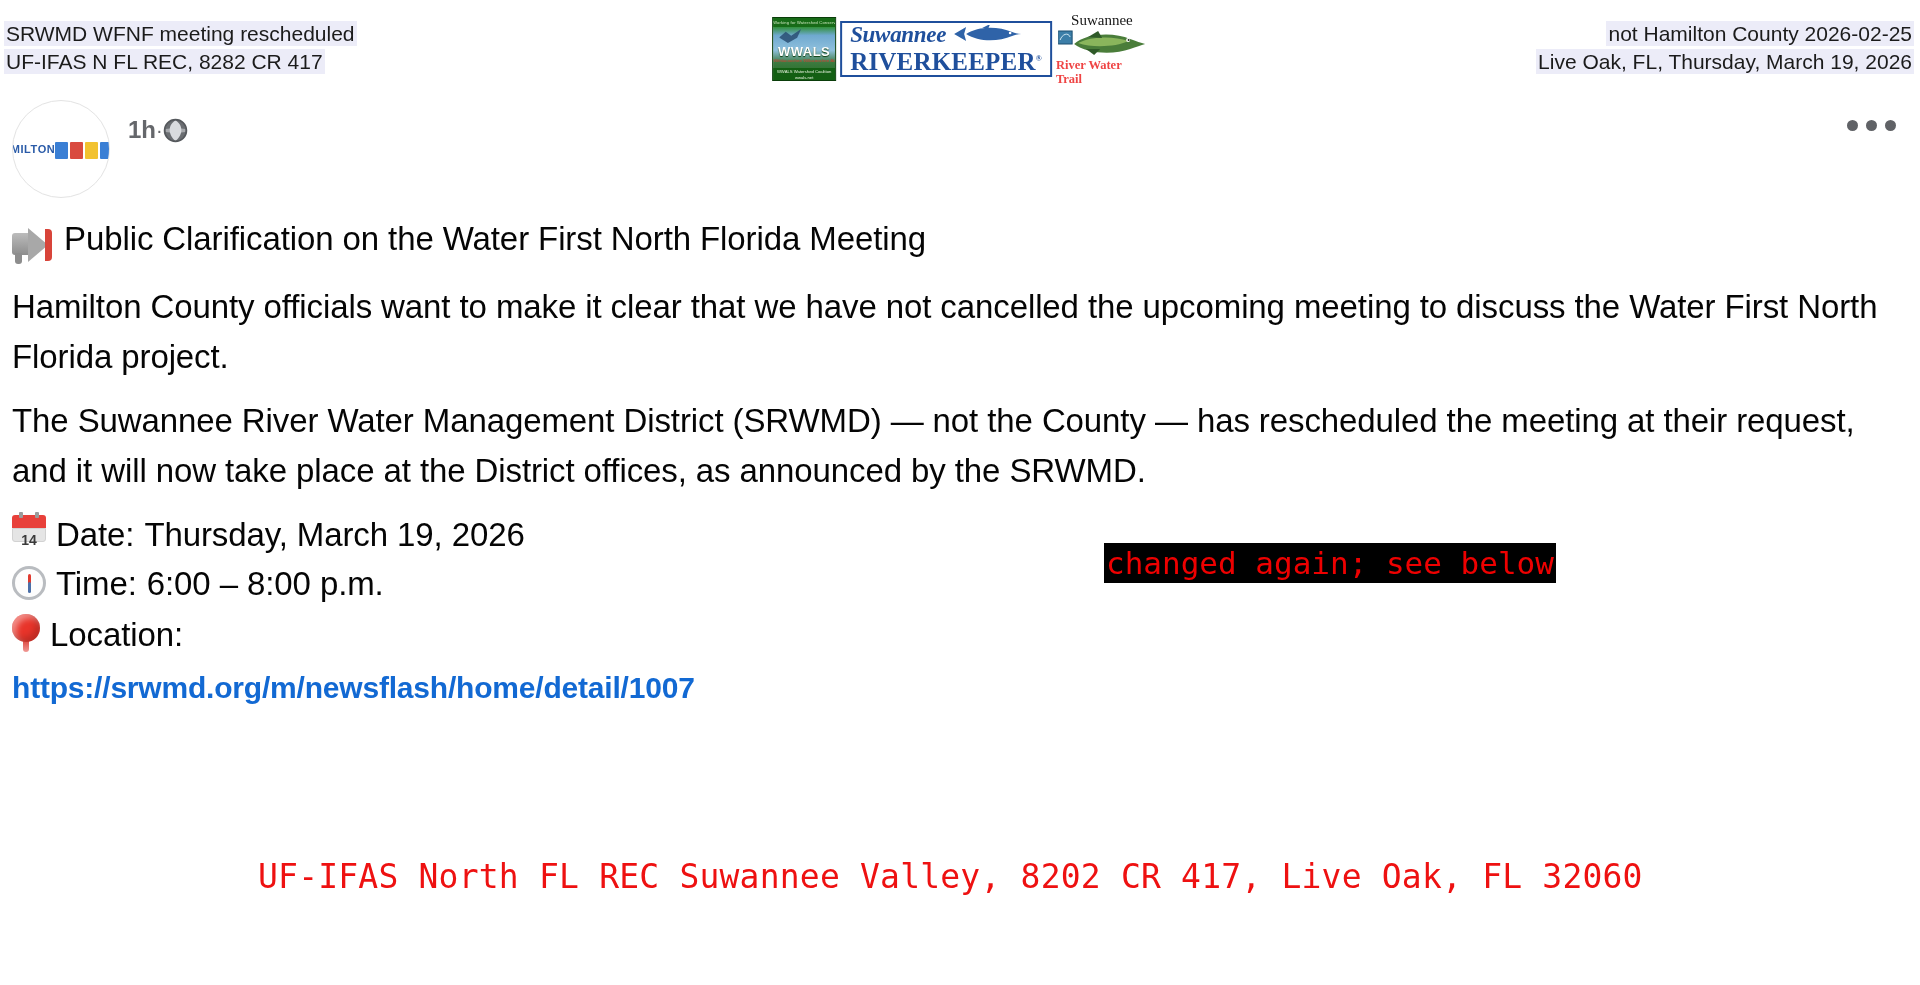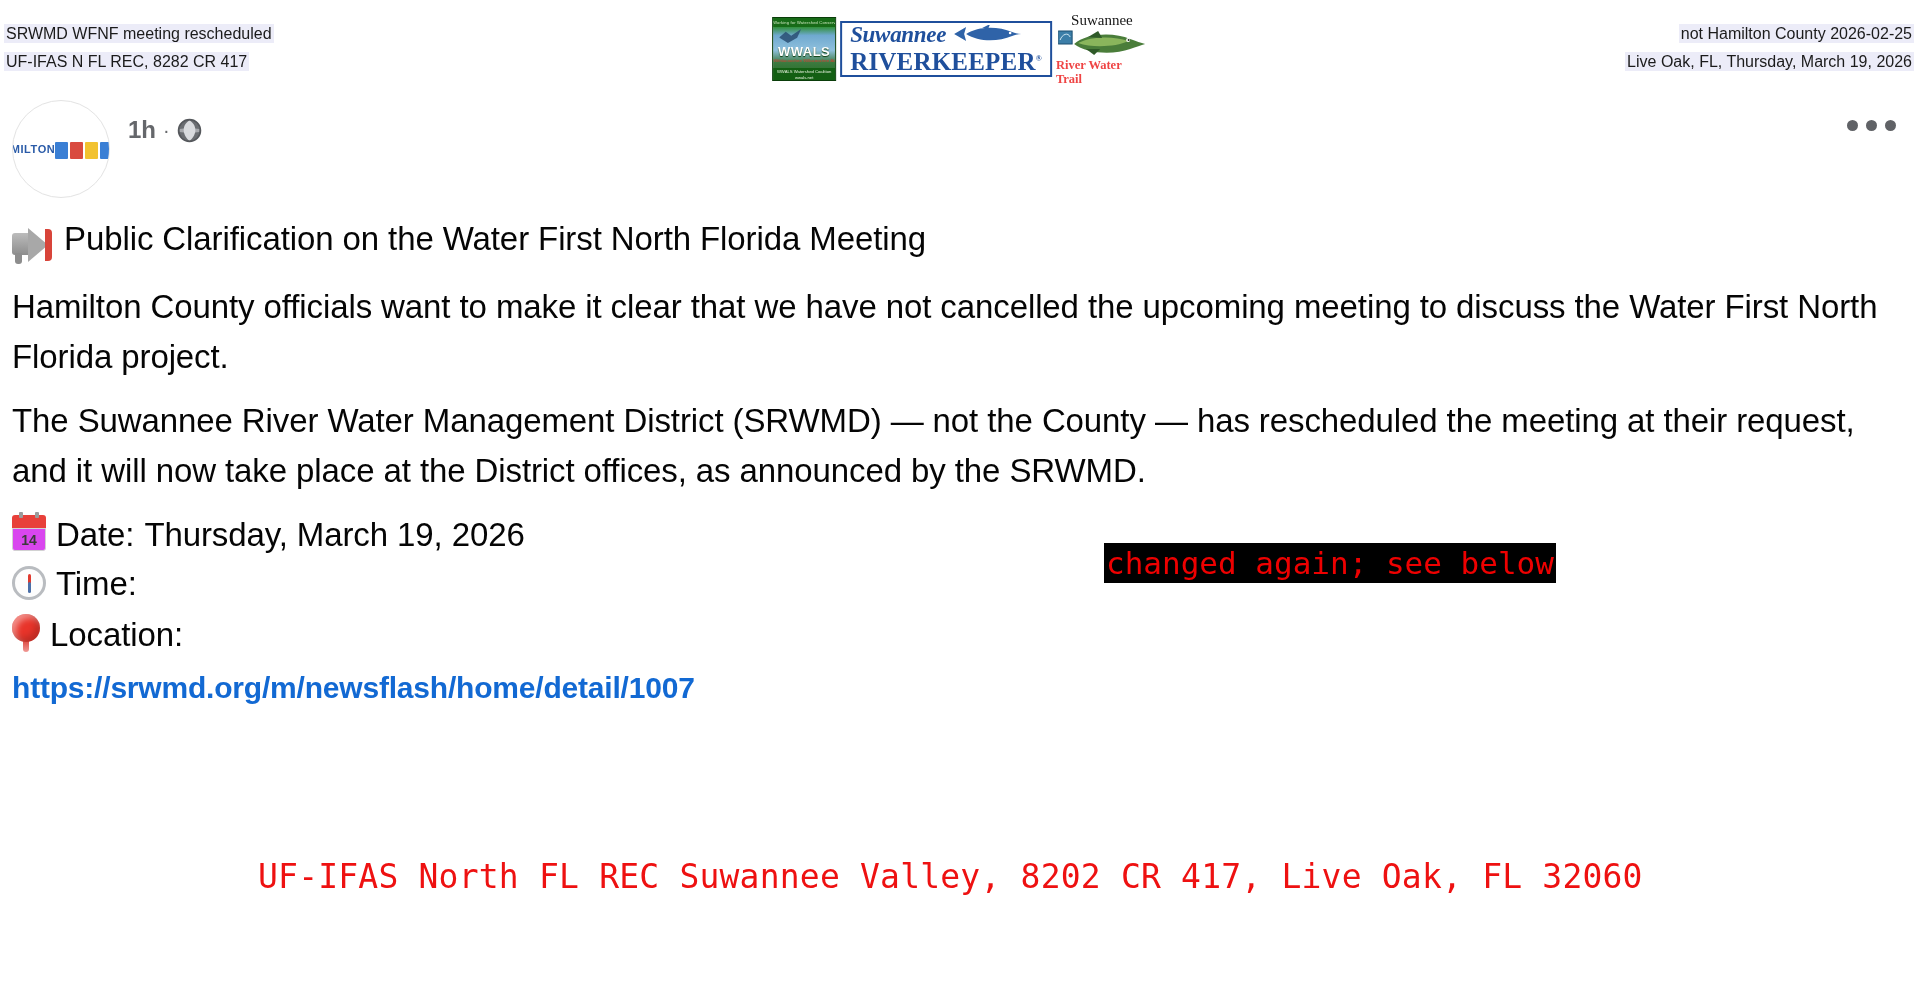--- a/index.html
+++ b/index.html
@@ -29,21 +29,21 @@
     top: 20px;
     text-align: left;
   }
   .hdr-right {
     position: absolute;
     right: 6px;
     top: 20px;
     text-align: right;
   }
   .hdr-line {
-    font-size: 16px;
+    font-size: 21px;
     line-height: 28px;
     color: #1b1b1b;
     white-space: nowrap;
     font-family: "Liberation Sans", sans-serif;
   }
   .hdr-line span.hl {
     background: #ececf8;
     padding: 1px 2px;
   }
 
@@ -186,21 +186,21 @@
   .name-col { padding-top: 8px; }
   .post-name {
     font-size: 32px;
     font-weight: bold;
     line-height: 38px;
     color: #050505;
     letter-spacing: -.2px;
     font-family: "Liberation Sans", sans-serif;
   }
   .post-meta {
-    display: flex; align-items: center; gap: 7px;
+    display: flex; align-items: center; 
     margin-top: 8px;
     color: #65676b;
     font-size: 24px;
     font-weight: bold;
     line-height: 28px;
   }
   .post-meta .dot { font-size: 20px; font-weight: normal; }
   .globe-icon {
     width: 25px; height: 25px; display: inline-block;
   }
@@ -249,22 +249,22 @@
   .ico-clock { width: 34px; height: 34px; top: 5px; }
   .ico-pin { width: 28px; height: 38px; top: 6px; }
 
   .cal-top { position:absolute; left:0; top:0; width:34px; height:13px;
              background:#e8403a; border-radius:3px 3px 0 0; }
   .cal-top::before, .cal-top::after {
     content:""; position:absolute; top:-3px; width:4px; height:6px;
     background:#9b9b9b; border-radius:1px;
   }
   .cal-top::before { left:7px; } .cal-top::after { right:7px; }
-  .cal-body { position:absolute; left:0; top:13px; width:34px; height:23px;
-              background:#d946ef; border:1px solid #d2d2d2; box-sizing:border-box;
+  .cal-body { position:absolute; left:0; top:13px; width:34px; height:14px;
+              background:#e5e5e5; border:1px solid #d2d2d2; box-sizing:border-box;
               border-radius:0 0 3px 3px; color:#3a3a3a; font-size:14px;
               text-align:center; line-height:22px; font-weight:bold;
               font-family:"Liberation Sans", sans-serif; }
 
   .clk-face { position:absolute; left:0; top:0; width:34px; height:34px;
               border-radius:50%; border:3px solid #b9bcc0; box-sizing:border-box;
               background:#fdfdfd; }
   .clk-hand-h { position:absolute; left:16px; top:8px; width:3px; height:10px;
                 background:#e03a2f; border-radius:2px; }
   .clk-hand-m { position:absolute; left:16px; top:16px; width:3px; height:11px;
@@ -448,20 +448,21 @@
         <span>Thursday, March 19, 2026</span>
       </p>
 
       <p class="para det-row">
         <span class="ico ico-clock">
           <span class="clk-face"></span>
             <span class="clk-hand-h"></span>
             <span class="clk-hand-m"></span>
         </span>
         <span>Time:</span>
+        <span>6:00 – 8:00 p.m.</span>
       </p>
 
       <p class="para det-row">
         <span class="ico ico-pin">
           <span class="pin-tail"></span>
             <span class="pin-head"></span>
         </span>
         <span>Location:</span>
       </p>
 

